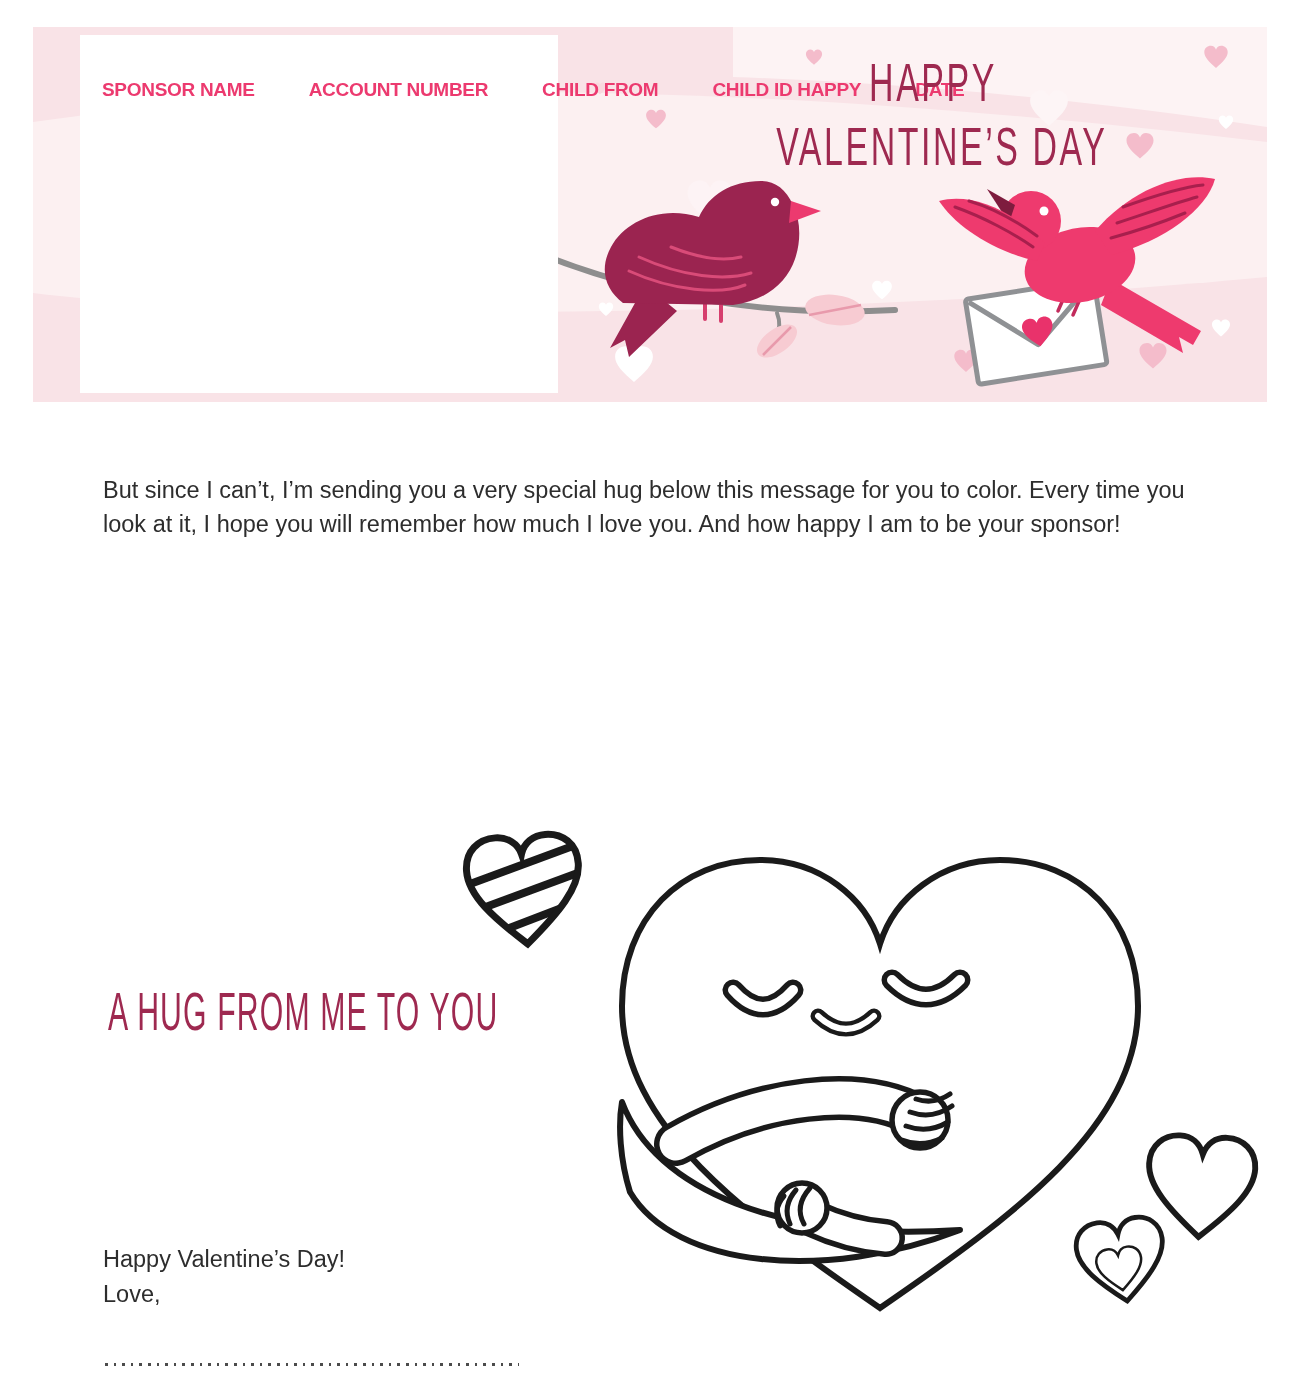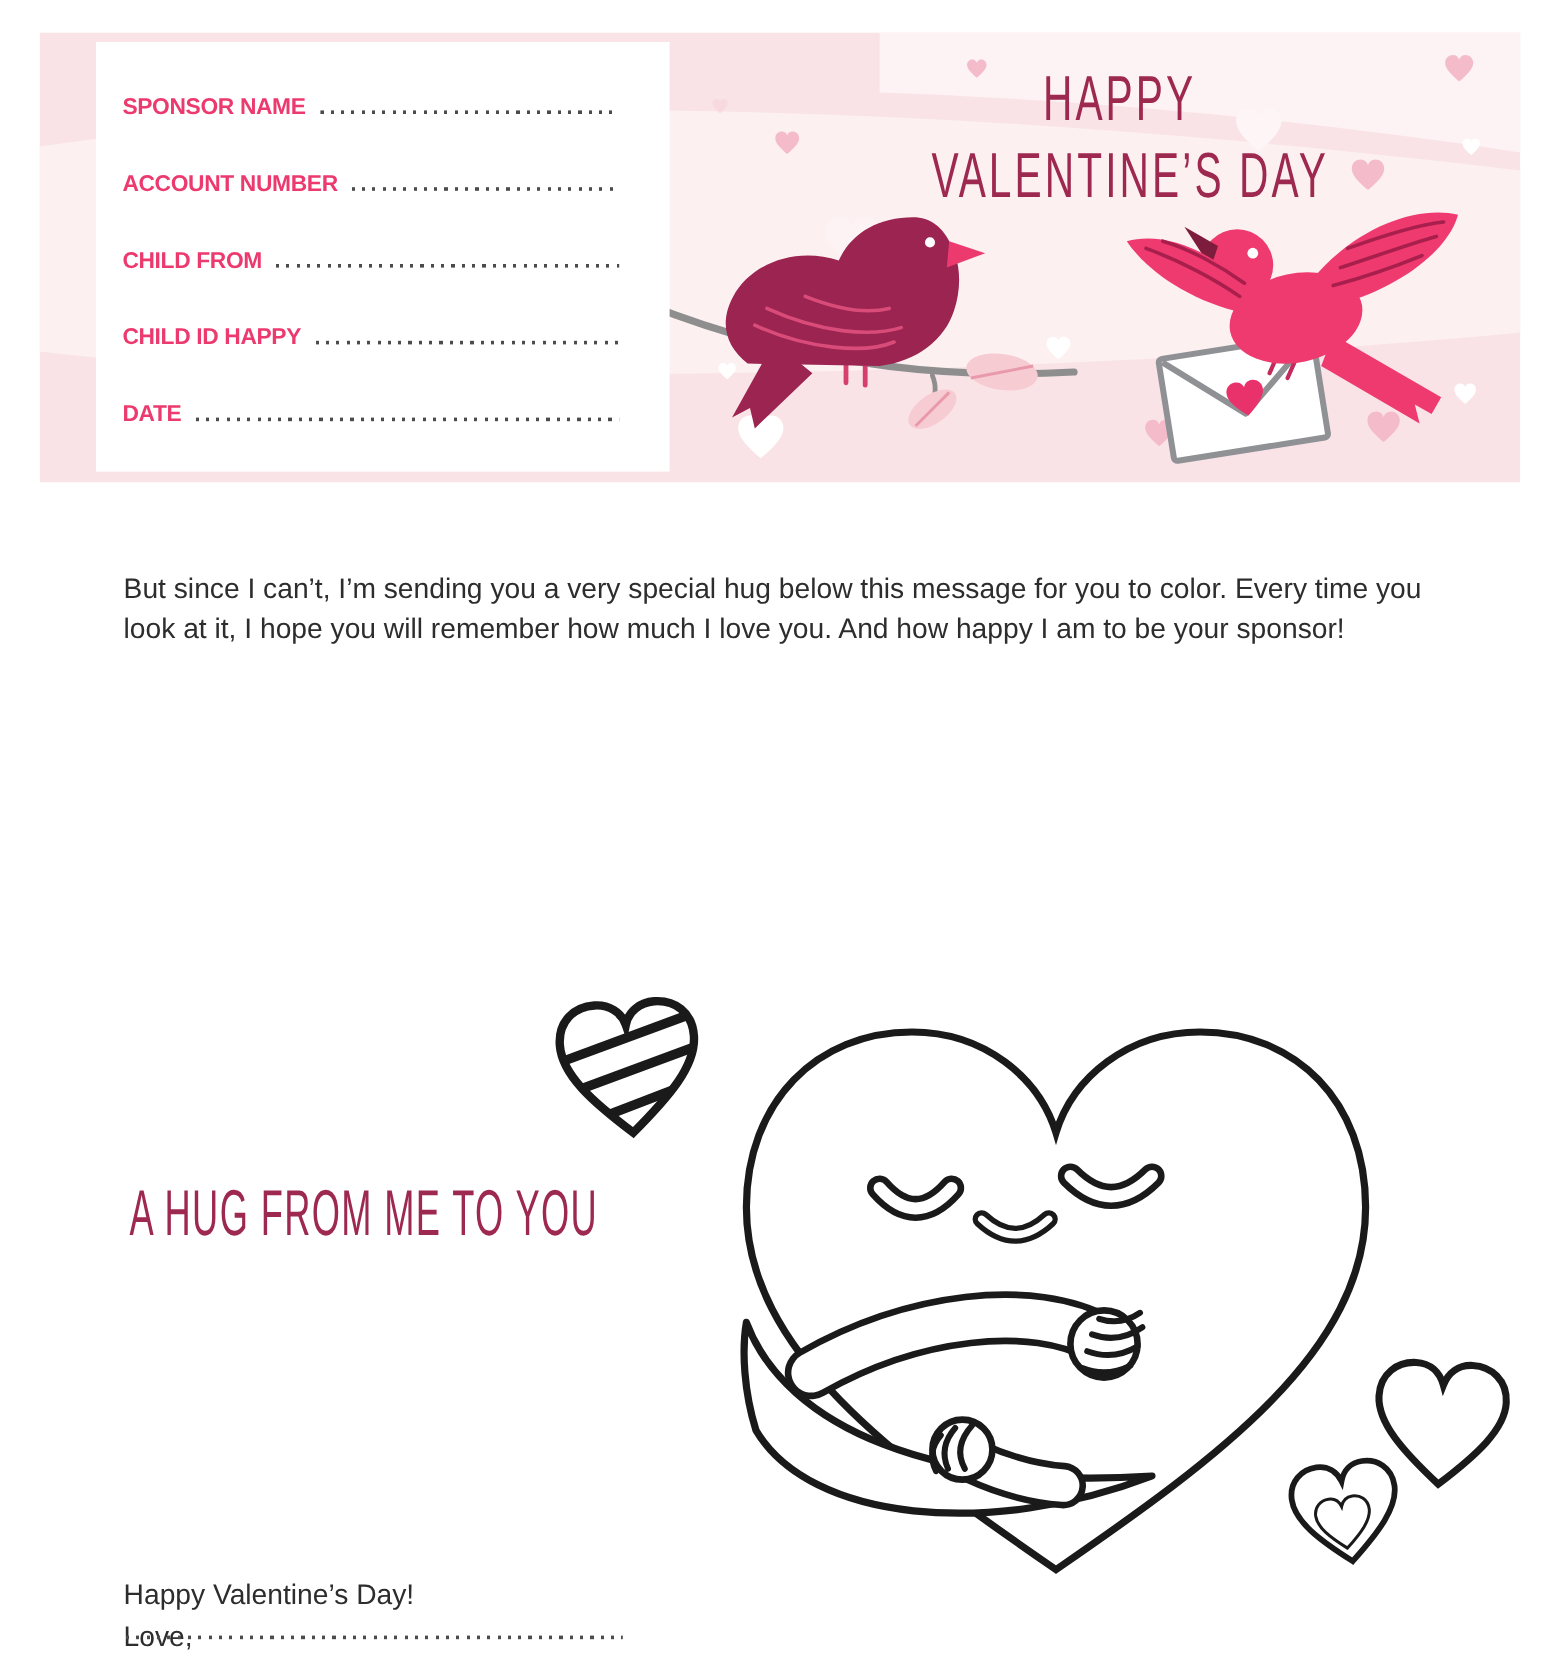--- a/index.html
+++ b/index.html
@@ -6,21 +6,21 @@
   body{
     width:1300px;height:1400px;position:relative;background:#ffffff;
     font-family:"Liberation Sans",sans-serif;color:var(--text,#2d2d2d);
     overflow:hidden;
   }
   
   .banner{position:absolute;left:33px;top:27px;width:1234px;height:375px;}
   .banner-art{position:absolute;inset:0;width:100%;height:100%;display:block;}
   .form-box{
     position:absolute;left:47px;top:8px;width:478px;height:358px;background:#ffffff;
-    box-sizing:border-box;padding:44px 42px 0 22px;display:flex;flex-direction:column;gap:42px;
+    box-sizing:border-box;padding:44px 42px 0 22px;display:flex;flex-direction:row;gap:42px;
   }
   .form-row{display:flex;align-items:baseline;}
   .form-label{
     font-weight:bold;font-size:19px;line-height:22px;letter-spacing:-0.3px;
     color:var(--accent-pink,#ec3a6f);white-space:nowrap;
   }
   .dotline{
     display:inline-block;height:3px;margin-bottom:1px;
     background-image:repeating-linear-gradient(90deg,var(--dots,#4b4b4b) 0 2.6px,transparent 2.6px 8.6px);
   }
@@ -36,21 +36,21 @@
   .salutation{margin-bottom:44px !important;}
   .hello-dots{width:240px;margin:0 3px 0 8px;}
   
   .hug-title{
     position:absolute;left:108px;top:982px;color:var(--title-maroon,#9e2950);
     font-size:54px;line-height:58px;letter-spacing:2px;font-weight:400;
     transform:scaleX(0.56);transform-origin:left top;white-space:nowrap;
   }
   .coloring-art{position:absolute;left:440px;top:810px;width:840px;height:590px;display:block;}
   
-  .closing{position:absolute;left:103px;top:1312px;}
+  .closing{position:absolute;left:103px;top:1242px;}
   .closing p{margin:0;font-size:23.5px;line-height:35px;}
   .signature-line{position:absolute;left:105px;top:1363px;width:414px;height:3px;
     background-image:repeating-linear-gradient(90deg,var(--dots,#4b4b4b) 0 2.6px,transparent 2.6px 8.6px);}
 </style>
 </head>
 <body>
 
 <div class="page">
 
   <div class="banner">

